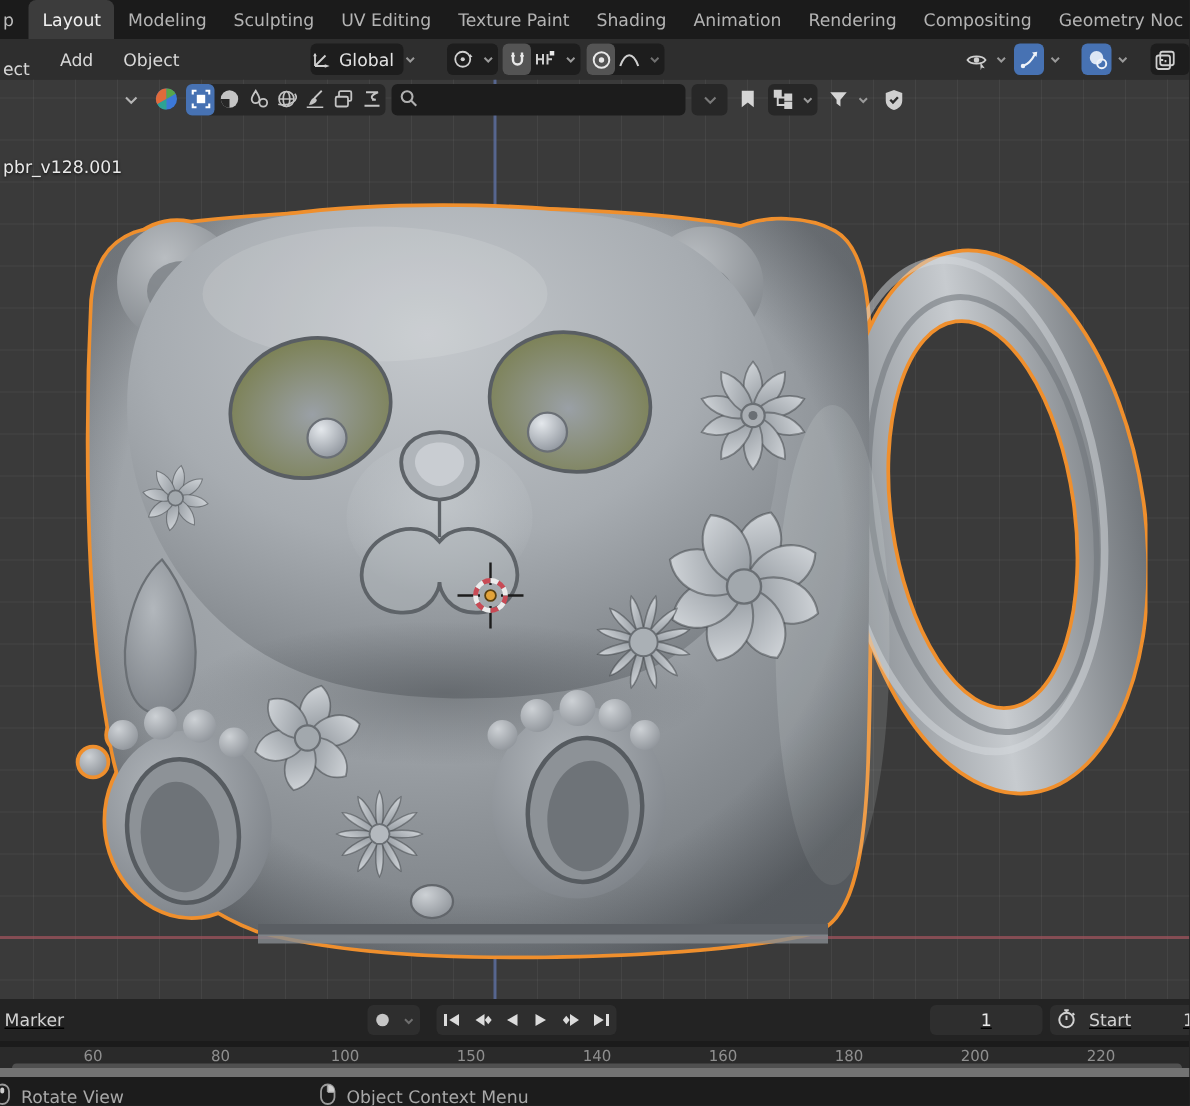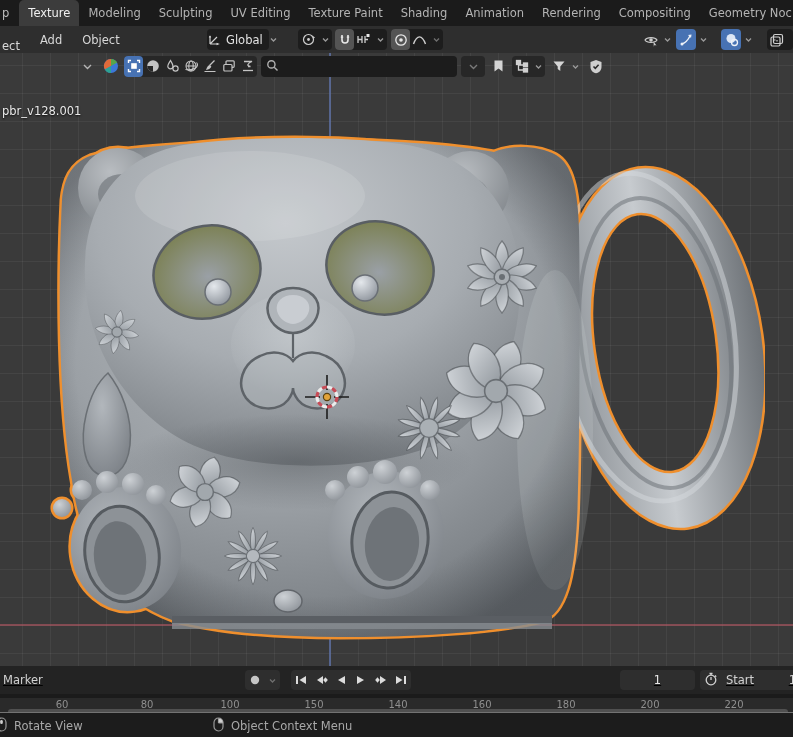--- a/index.html
+++ b/index.html
@@ -60,33 +60,33 @@
   .pbtn { width:20px; height:20px; display:flex; align-items:center; justify-content:center; }
   .framefield { width:75px; justify-content:center; color:#e8e8e8; font-size:11.5px; }
   .startgrp { color:#d2d2d2; font-size:11.5px; }
 
   .ruler { position:absolute; left:0; top:698px; width:793px; height:18px; background:#2a2a2a; overflow:hidden; }
   .tick { position:absolute; top:1px; transform:translateX(-50%); color:#8f8f8f; font-size:10px; }
   .hscroll { position:absolute; left:8px; right:5px; top:11px; height:6px; background:#505050; border-radius:3px; }
 
   
   .statusbar { position:absolute; left:0; top:712px; width:793px; height:25px; background:#1c1c1c;
-    border-top:1px solid #737373; overflow:hidden; }
+    border-top:6px solid #737373; overflow:hidden; }
   .hint { position:absolute; top:0; height:25px; display:flex; align-items:center; gap:7px;
     color:#a8a8a8; font-size:11.5px; }
 </style>
 </head>
 <body>
 
 <div id="app">
 
   <div class="topbar">
     <span class="topbar-fragment">p</span>
     <div class="tabs">
-      <div class="tab active">Texture</div>
+      <div class="tab active">Layout</div>
       <div class="tab">Modeling</div>
       <div class="tab">Sculpting</div>
       <div class="tab">UV Editing</div>
       <div class="tab">Texture Paint</div>
       <div class="tab">Shading</div>
       <div class="tab">Animation</div>
       <div class="tab">Rendering</div>
       <div class="tab">Compositing</div>
       <div class="tab">Geometry Noc</div>
     </div>

